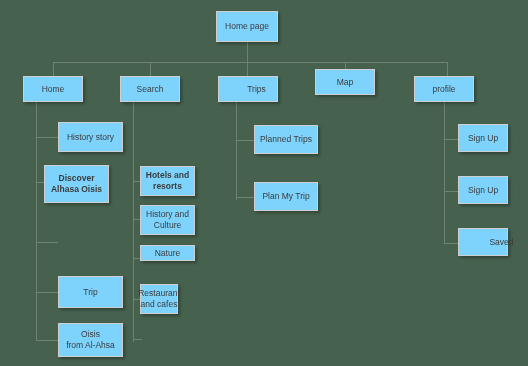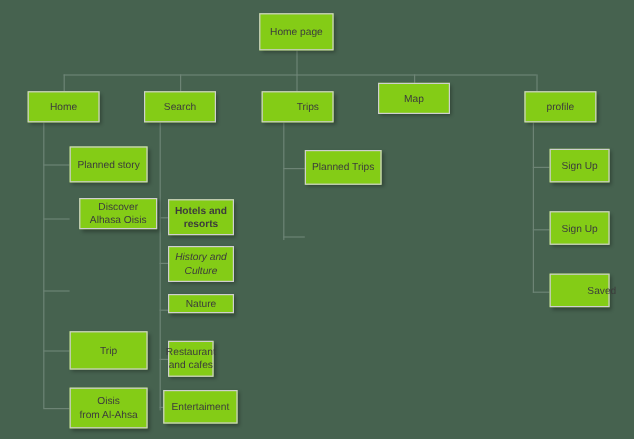--- a/index.html
+++ b/index.html
@@ -12,21 +12,21 @@
   #canvas{position:relative;width:528px;height:366px;}
 
   
   .line{position:absolute;background:#6d8475;}
   .line.h{height:1px;}
   .line.v{width:1px;}
 
   
   .node{
     position:absolute;
-    background:#84cc16;
+    background:#7dd3fc;
     border:1px solid #cfcfcf;
     box-shadow:2px 2px 3px rgba(0,0,0,0.30);
     display:flex;
     align-items:center;
     justify-content:center;
     text-align:center;
     color:#3c3c3c;
     font-size:8.5px;
     line-height:11px;
     box-sizing:border-box;
@@ -71,37 +71,37 @@
   <div class="line h" style="left:444px;top:139px;width:14px;"></div>
   <div class="line h" style="left:444px;top:191px;width:14px;"></div>
   <div class="line h" style="left:444px;top:243px;width:14px;"></div>
 
   <div class="node" style="left:216px;top:11px;width:62px;height:31px;">Home page</div>
 
   <div class="node" style="left:120px;top:76px;width:60px;height:26px;">Search</div>
   <div class="node" style="left:23px;top:76px;width:60px;height:26px;">Home</div>
   <div class="node" style="left:218px;top:76px;width:60px;height:26px;padding-left:20px;">Trips</div>
   <div class="node" style="left:315px;top:69px;width:60px;height:26px;">Map</div>
-  <div class="node" style="left:414px;top:76px;width:60px;height:26px;margin-left:23px;">profile</div>
+  <div class="node" style="left:414px;top:76px;width:60px;height:26px;">profile</div>
 
-  <div class="node" style="left:58px;top:122px;width:65px;height:30px;">Planned story</div>
-  <div class="node" style="left:66px;top:165px;width:65px;height:26px;">Discover
+  <div class="node" style="left:58px;top:122px;width:65px;height:30px;">History story</div>
+  <div class="node" style="left:44px;top:165px;width:65px;height:38px;font-weight:bold;">Discover
 Alhasa Oisis</div>
   <div class="node" style="left:58px;top:276px;width:65px;height:32px;">Trip</div>
   <div class="node" style="left:58px;top:323px;width:65px;height:34px;">Oisis
 from Al-Ahsa</div>
 
   <div class="node" style="left:140px;top:166px;width:55px;height:30px;font-weight:bold;">Hotels and
 resorts</div>
-  <div class="node" style="left:140px;top:205px;width:55px;height:30px;font-style:italic;">History and
+  <div class="node" style="left:140px;top:205px;width:55px;height:30px;">History and
 Culture</div>
   <div class="node" style="left:140px;top:245px;width:55px;height:16px;">Nature</div>
   <div class="node" style="left:140px;top:284px;width:38px;height:30px;">Restaurant
 and cafes</div>
-  <div class="node" style="left:136px;top:325px;width:62px;height:28px;">Entertaiment</div>
 
   <div class="node" style="left:254px;top:125px;width:64px;height:29px;">Planned Trips</div>
+  <div class="node" style="left:254px;top:182px;width:64px;height:29px;">Plan My Trip</div>
 
   <div class="node" style="left:458px;top:124px;width:50px;height:28px;">Sign Up</div>
   <div class="node" style="left:458px;top:176px;width:50px;height:28px;">Sign Up</div>
   <div class="node" style="left:458px;top:228px;width:50px;height:28px;padding-left:40px;">Saved</div>
 
 </div>
 
 </body></html>

